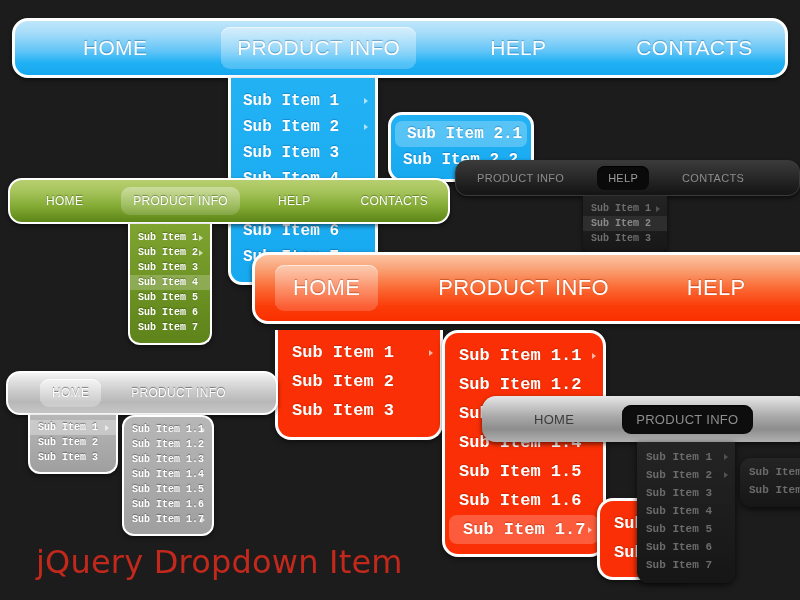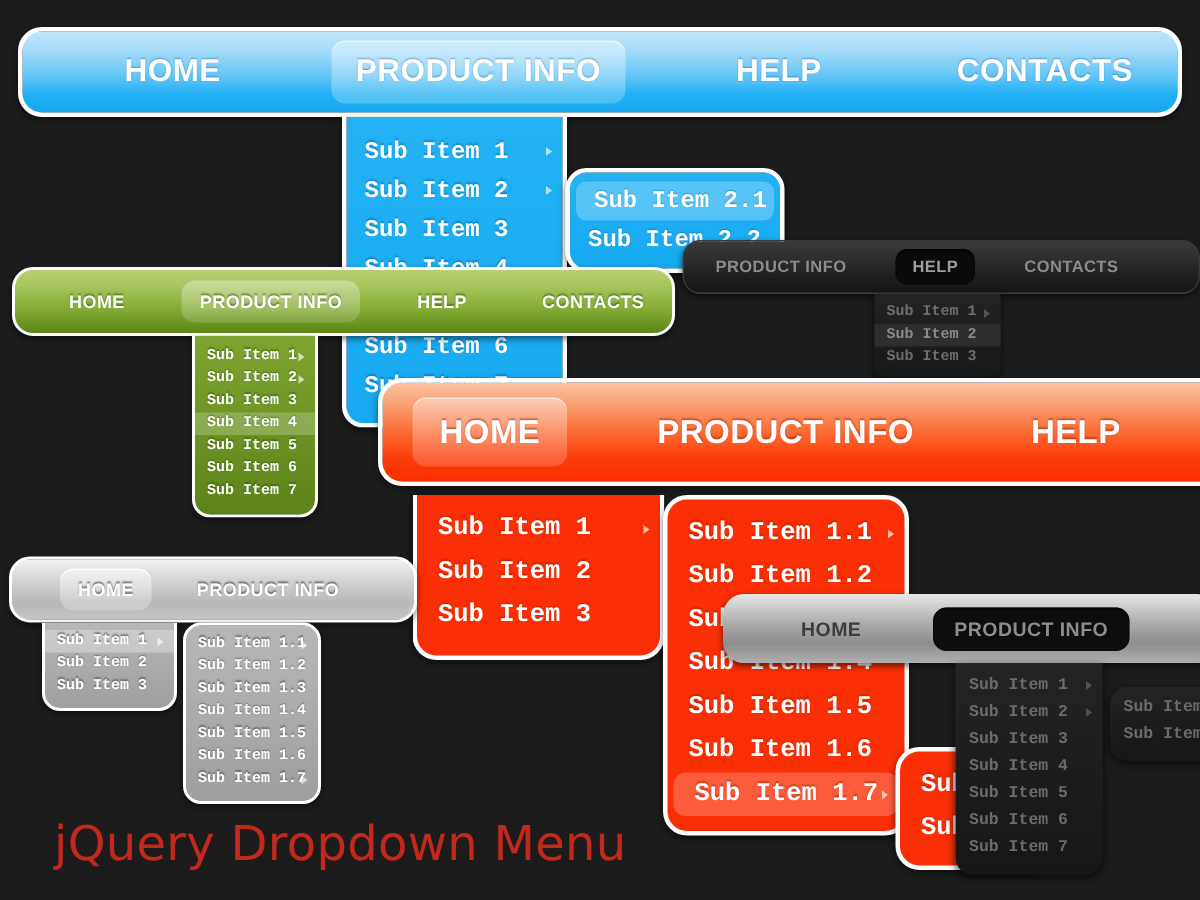--- a/index.html
+++ b/index.html
@@ -18,21 +18,21 @@
 
   
   .bar {
     position: absolute;
     display: flex;
     align-items: center;
     border-radius: 14px;
     white-space: nowrap;
   }
   .bar .item {
-    font-weight: bold;
+    font-weight: normal;
     letter-spacing: .3px;
     border-radius: 9px;
     display: inline-block;
     text-align: left;
   }
 
   
   .panel {
     position: absolute;
     display: flex;
@@ -81,21 +81,21 @@
     border: 3px solid #ffffff; border-top: none;
     border-radius: 0 0 14px 14px;
     padding: 10px 0 12px 0;
     box-shadow: 0 2px 5px rgba(0,0,0,.5);
   }
   .blue-panel .row {
     font-size: 16px; color:#fff; padding: 4px 12px;
     text-shadow: 0 -1px 1px rgba(0,80,140,.4);
   }
   .blue-sub {
-    left: 377px; top: 112px; width: 146px;
+    left: 388px; top: 112px; width: 146px;
     background: linear-gradient(to bottom,#22b2f4,#17a9f0);
     border: 3px solid #ffffff; border-radius: 14px;
     padding: 6px 0; box-shadow: 0 2px 5px rgba(0,0,0,.5);
   }
   .blue-sub .row { font-size: 16px; color:#fff; padding: 4px 12px;
     text-shadow: 0 -1px 1px rgba(0,80,140,.4); }
   .blue-sub .row.sel { background: rgba(255,255,255,.25); border-radius: 7px; margin: 0 4px; }
 
   
   .green-bar {
@@ -487,15 +487,15 @@
 
   <div class="panel chrome-sub">
       <div class="row">
         <span>Sub Item</span>
       </div>
       <div class="row">
         <span>Sub Item</span>
       </div>
     </div>
 
-  <div class="title">jQuery Dropdown Menu</div>
+  <div class="title">jQuery Dropdown Item</div>
 
 </div>
 
 </body></html>

